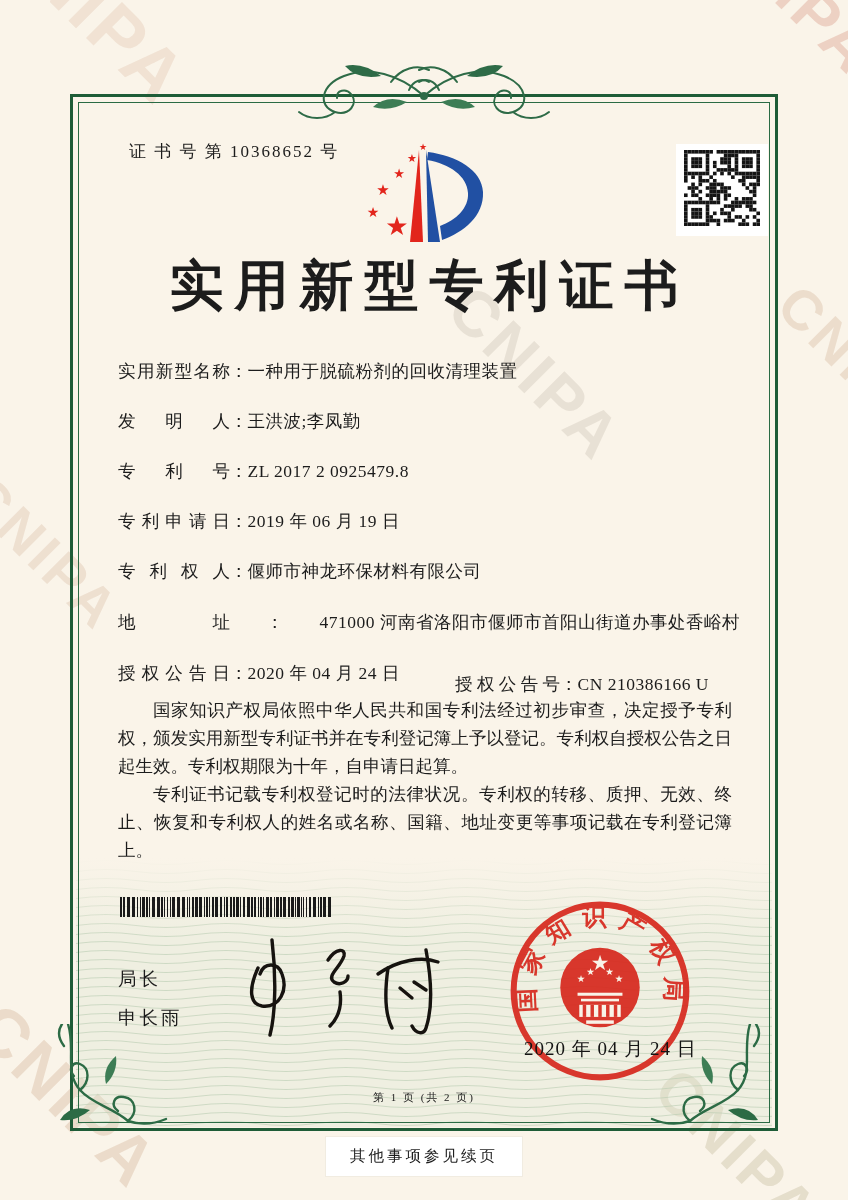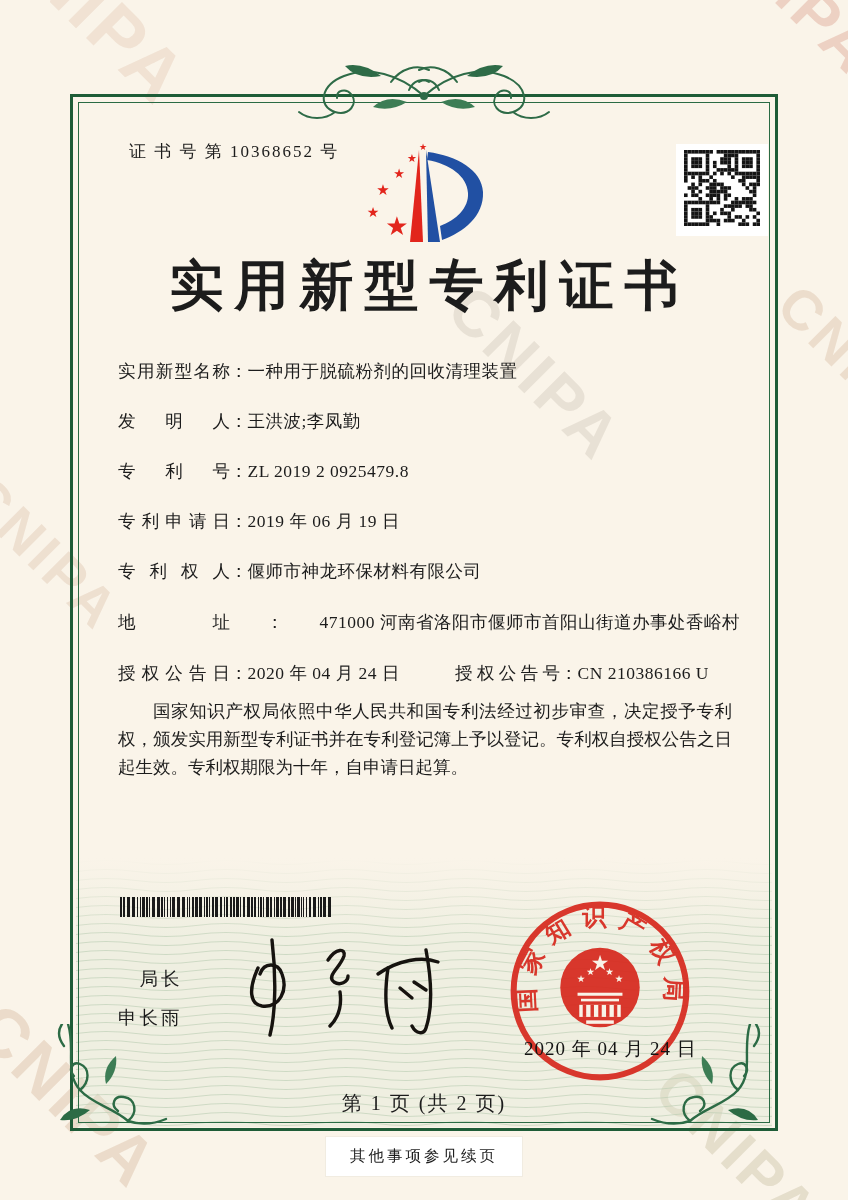--- a/index.html
+++ b/index.html
@@ -39,35 +39,35 @@
       display:flex;align-items:center;justify-content:center;z-index:4;}
   .title{position:absolute;left:0;top:250px;width:100%;text-align:center;font-size:54px;
       font-weight:700;letter-spacing:11px;text-indent:11px;z-index:4;}
   
   .fields{position:absolute;left:118px;top:346px;width:616px;font-size:17.5px;z-index:4;}
   .field-row{position:relative;height:50px;display:flex;align-items:center;}
   .field-row.tall{height:52px;gap:36px;}
   .flabel{display:inline-block;width:112px;text-align:justify;text-align-last:justify;flex:0 0 112px;font-family:Liberation Mono, monospace;}
   .colon{flex:0 0 auto;}
   .fvalue{white-space:nowrap;letter-spacing:.5px;}
-  .pair2{position:absolute;left:337px;top:0;height:100%;display:flex;align-items:center;}
+  .pair2{position:absolute;left:337px;top:11px;height:100%;display:flex;align-items:center;}
   .pair2 .flabel{width:105px;flex:0 0 105px;}
   
   .paras{position:absolute;left:118px;top:697px;width:614px;font-size:17.5px;line-height:28px;
-      text-align:justify;z-index:4;}
+      text-align:justify;z-index:4;font-family:Liberation Mono, monospace;}
   .paras p{margin:0;text-indent:2em;}
   
   .barcode{position:absolute;left:120px;top:897px;width:214px;height:20px;z-index:4;}
-  .issuer{position:absolute;left:118px;top:966px;font-size:18.5px;letter-spacing:3px;z-index:4;text-align:right;}
+  .issuer{position:absolute;left:118px;top:966px;font-size:18.5px;letter-spacing:3px;z-index:4;}
   .issuer div{margin-bottom:14px;}
   .signature{position:absolute;left:236px;top:934px;z-index:4;}
   .seal{position:absolute;left:505px;top:896px;width:190px;height:190px;z-index:5;}
   .seal-date{position:absolute;left:524px;top:1036px;width:175px;font-size:19px;color:#141414;
       letter-spacing:1px;white-space:nowrap;z-index:6;}
-  .page-info{position:absolute;left:0;top:1090px;width:100%;text-align:center;font-size:20px;
+  .page-info{position:absolute;left:0;top:1090px;width:100%;text-align:center;font-size:11px;
       letter-spacing:2px;z-index:4;}
   .footer-note{position:absolute;left:50%;transform:translateX(-50%);top:1136px;background:#ffffff;
       border:1px solid #f1ece1;padding:9px 24px;font-size:15.5px;letter-spacing:3px;z-index:4;font-family:Liberation Mono, monospace;}
 </style>
 </head>
 <body>
 
 <div class="page">
 
   <span class="wm wm-tl">CNIPA</span>
@@ -398,21 +398,21 @@
         <span class="fvalue">一种用于脱硫粉剂的回收清理装置</span>
     </div>
     <div class="field-row">
       <span class="flabel">发明人</span>
         <span class="colon">：</span>
         <span class="fvalue">王洪波;李凤勤</span>
     </div>
     <div class="field-row">
       <span class="flabel">专利号</span>
         <span class="colon">：</span>
-        <span class="fvalue">ZL 2019 2 0925479.8</span>
+        <span class="fvalue">ZL 2017 2 0925479.8</span>
     </div>
     <div class="field-row">
       <span class="flabel">专利申请日</span>
         <span class="colon">：</span>
         <span class="fvalue">2019 年 06 月 19 日</span>
     </div>
     <div class="field-row">
       <span class="flabel">专利权人</span>
         <span class="colon">：</span>
         <span class="fvalue">偃师市神龙环保材料有限公司</span>
@@ -429,20 +429,21 @@
       <span class="pair2">
         <span class="flabel">授权公告号</span>
           <span class="colon">：</span>
           <span class="fvalue">CN 210386166 U</span>
       </span>
     </div>
   </div>
 
   <div class="paras">
     <p>国家知识产权局依照中华人民共和国专利法经过初步审查，决定授予专利权，颁发实用新型专利证书并在专利登记簿上予以登记。专利权自授权公告之日起生效。专利权期限为十年，自申请日起算。</p>
+    <p>专利证书记载专利权登记时的法律状况。专利权的转移、质押、无效、终止、恢复和专利权人的姓名或名称、国籍、地址变更等事项记载在专利登记簿上。</p>
   </div>
 
   <div class="barcode"><svg width="214" height="20" viewBox="0 0 214 20" fill="#1a1a1a">
         <rect x="0" y="0" width="2" height="20"></rect>
         <rect x="3" y="0" width="2" height="20"></rect>
         <rect x="7" y="0" width="3" height="20"></rect>
         <rect x="12" y="0" width="3" height="20"></rect>
         <rect x="17" y="0" width="1" height="20"></rect>
         <rect x="20" y="0" width="1" height="20"></rect>
         <rect x="22" y="0" width="3" height="20"></rect>

